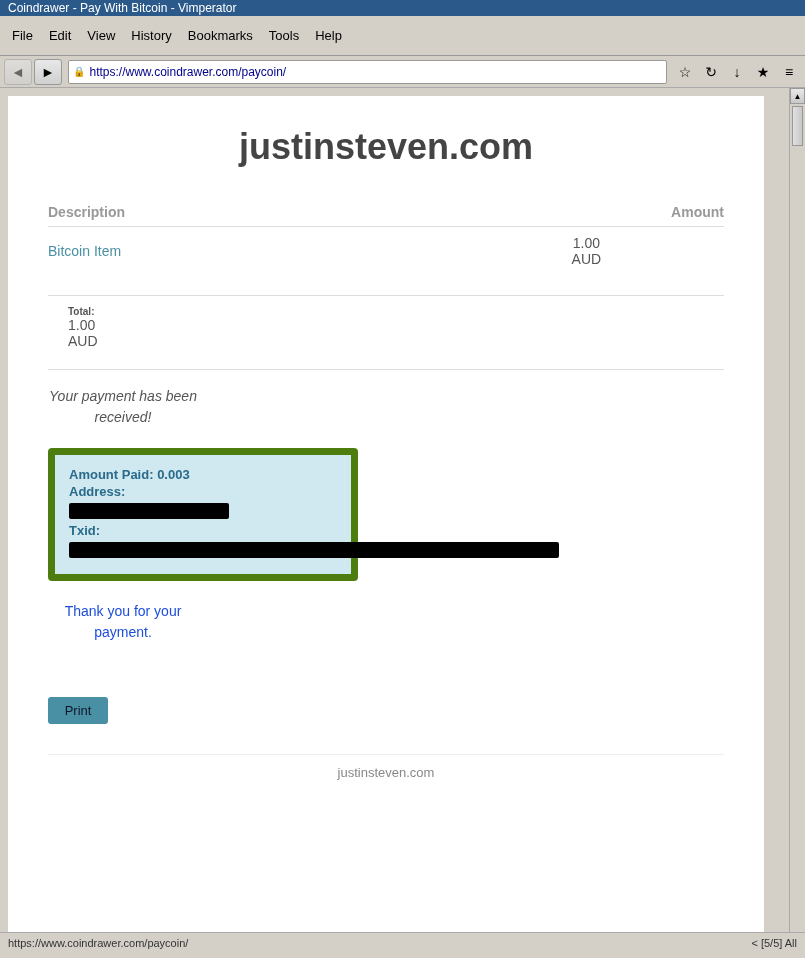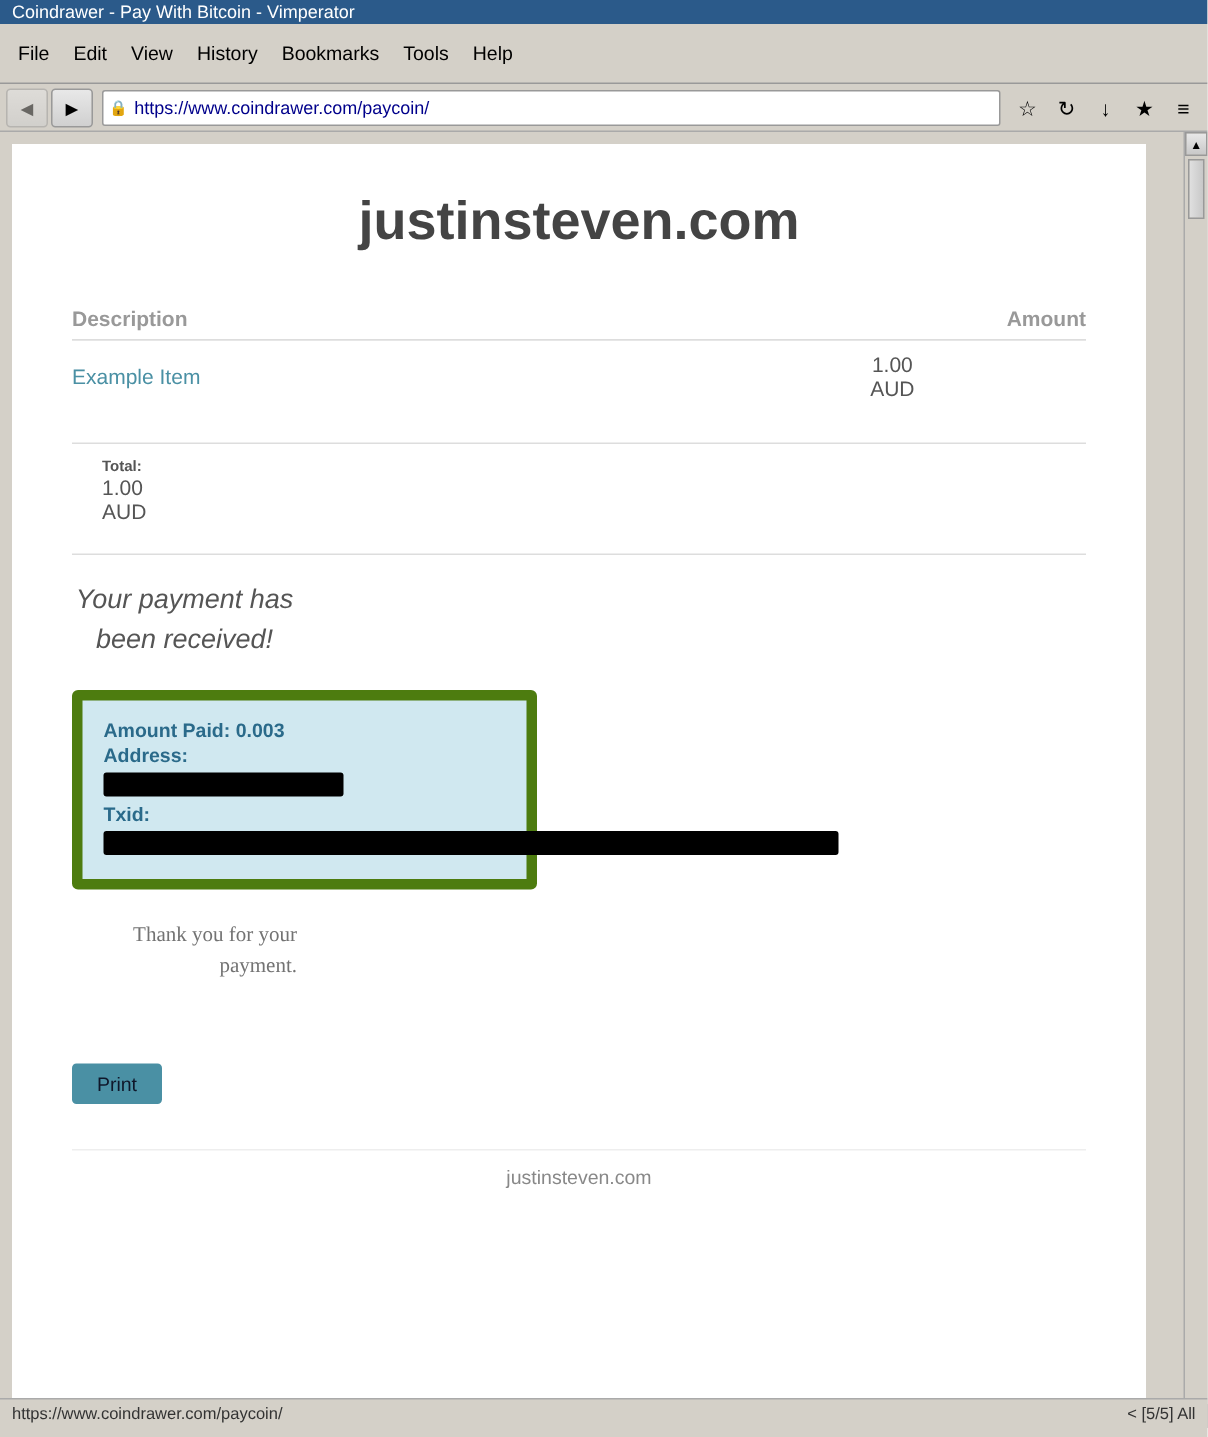--- a/index.html
+++ b/index.html
@@ -142,21 +142,21 @@
       padding-top: 10px;
       margin-bottom: 20px;
       padding-left: 20px;
     }
     .total-label { font-weight: bold; font-size: 10px; color: #555; }
     .total-amount { font-size: 14px; color: #555; }
     .total-currency { font-size: 14px; color: #555; }
 
     
     .payment-message {
-      font-size: 18px;
+      font-size: 14px;
       color: #555;
       text-align: center;
       line-height: 1.5;
       margin-bottom: 20px;
       max-width: 150px;
       font-style: italic;
     }
 
     
     .payment-info-box {
@@ -175,26 +175,25 @@
       height: 16px;
       border-radius: 2px;
       margin: 4px 0;
     }
     .redacted-full { width: 490px; }
     .redacted-small { width: 160px; }
 
     
     .thank-you {
       font-size: 14px;
-      color: #737373;
-      text-align: right;
+      color: #1d4ed8;
+      text-align: center;
       max-width: 150px;
       line-height: 1.5;
       margin-bottom: 20px;
-      font-family: Liberation Serif, serif;
     }
 
     
     .action-button {
       background: #4a90a4;
       color: #0f172a;
       border: none;
       border-radius: 3px;
       padding: 6px 16px;
       font-size: 13px;
@@ -310,21 +309,21 @@
         
         <table class="invoice-table">
           <thead>
             <tr>
               <th class="desc">Description</th>
               <th class="amt">Amount</th>
             </tr>
           </thead>
           <tbody>
             <tr>
-              <td class="item-name">Example Item</td>
+              <td class="item-name">Bitcoin Item</td>
               <td class="item-amount">
                 <span>1.00</span><br>
                 <span>AUD</span>
               </td>
             </tr>
           </tbody>
         </table>
 
         
         <div class="total-section">

